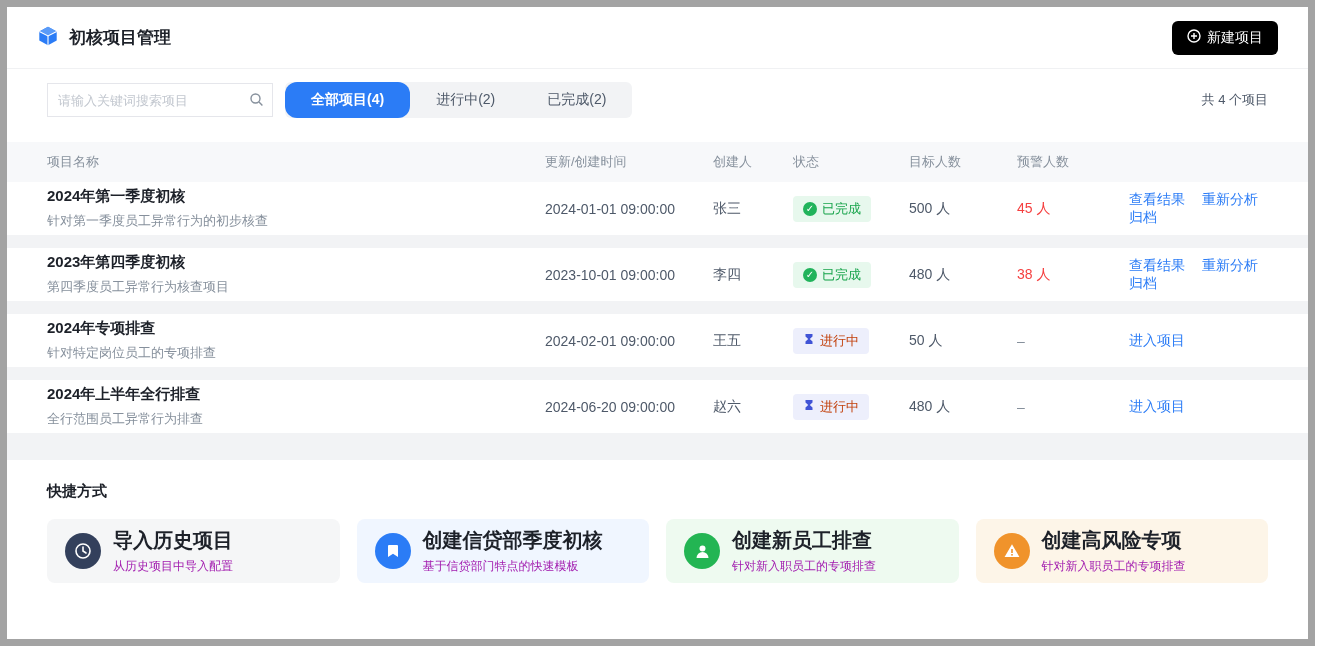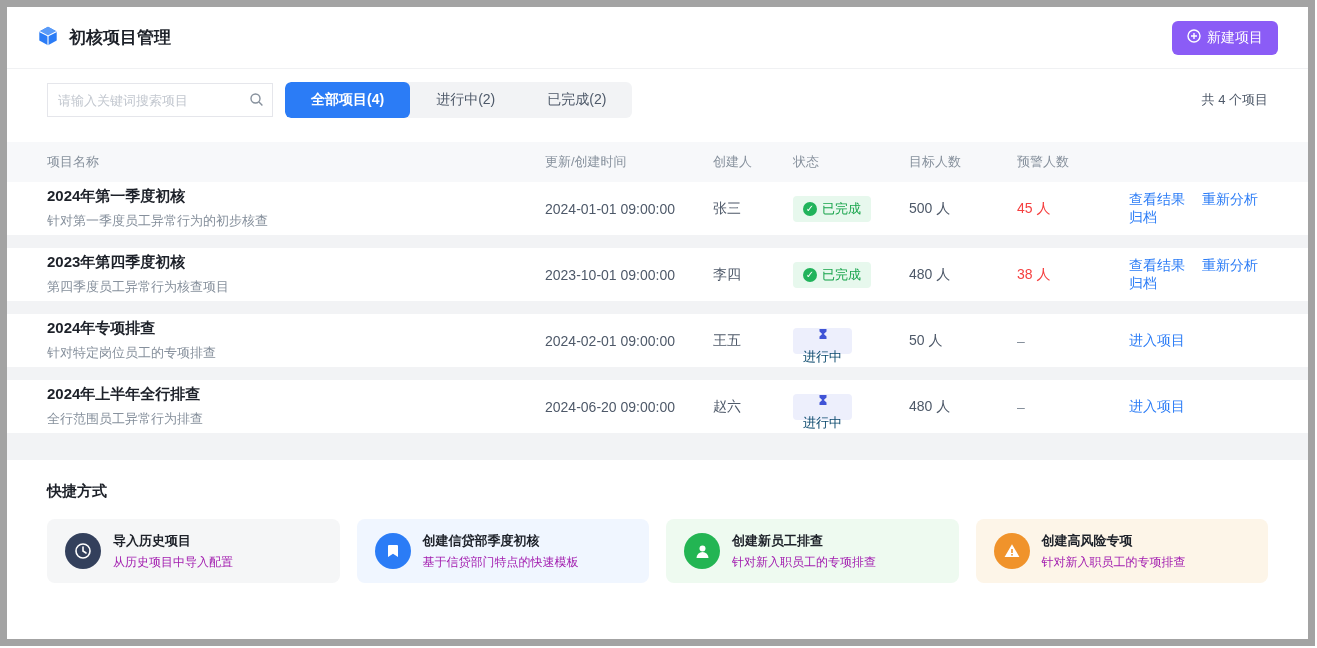--- a/index.html
+++ b/index.html
@@ -21,21 +21,21 @@
     display: flex;
     align-items: center;
     justify-content: space-between;
     padding: 0 30px;
     border-bottom: 1px solid #f0f1f3;
   }
   .logo-title { display: flex; align-items: center; gap: 10px; }
   .logo-title .title { font-size: 17px; font-weight: 700; color: #1d2129; }
   .btn-primary {
     display: inline-flex; align-items: center; gap: 6px;
-    background: #8b5cf6; color: #fff; border: none;
+    background: #000000; color: #fff; border: none;
     height: 34px; padding: 0 15px; border-radius: 6px;
     font-size: 14px; cursor: pointer;
     font-family: inherit;
   }
   
   .toolbar {
     display: flex; align-items: center;
     margin: 13px 40px 0 40px;
   }
   .search { position: relative; width: 226px; }
@@ -48,21 +48,21 @@
   .search input::placeholder { color: #c2c7cf; }
   .search .search-ico { position: absolute; right: 9px; top: 9px; }
   .tabs {
     display: flex; align-items: stretch;
     background: #f2f3f5; border-radius: 6px;
     margin-left: 12px; height: 36px; overflow: hidden;
   }
   .tab {
     display: flex; align-items: center;
     padding: 0 26px; font-size: 14px; color: #4e5969;
-    cursor: pointer; border-radius: 6px; white-space: nowrap;
+    cursor: pointer; border-radius: 12px; white-space: nowrap;
   }
   .tab.active { background: #2b7cf6; color: #fff; font-weight: 700; }
   .total { margin-left: auto; color: #4e5969; font-size: 13px; }
   
   .grid {
     display: grid;
     grid-template-columns: 498px 168px 80px 116px 108px 112px 1fr;
     padding-left: 40px;
     align-items: center;
   }
@@ -78,21 +78,21 @@
   }
   .name-cell { display: flex; flex-direction: column; justify-content: center; gap: 6px; }
   .row-title { font-size: 15px; font-weight: 700; color: #1d2129; }
   .row-sub { font-size: 13px; color: #86909c; }
   .badge {
     display: inline-flex; align-items: center; gap: 5px;
     height: 26px; padding: 0 10px; border-radius: 4px;
     font-size: 13px; white-space: nowrap;
   }
   .badge.done { background: #e7f8ed; color: #16a34a; }
-  .badge.progress { background: #edeffc; color: #0c4a6e; flex-direction: column; }
+  .badge.progress { background: #edeffc; color: #c2410c; }
   .check-circle {
     width: 14px; height: 14px; border-radius: 50%;
     background: #21b35b; color: #fff; font-size: 10px;
     display: inline-flex; align-items: center; justify-content: center;
   }
   .warn-red { color: #f53f3f; }
   .warn-dash { color: #86909c; }
   .ops a {
     color: #2b7cf6; text-decoration: none; font-size: 14px;
     margin-right: 13px; cursor: pointer; white-space: nowrap;
@@ -113,21 +113,21 @@
   .card.orange { background: #fdf5e8; }
   .circle {
     width: 36px; height: 36px; border-radius: 50%; flex: none;
     display: flex; align-items: center; justify-content: center;
   }
   .circle.dark   { background: #33405c; }
   .circle.blue   { background: #2b7cf6; }
   .circle.green  { background: #23b553; }
   .circle.orange { background: #f0932b; }
   .card-texts { display: flex; flex-direction: column; gap: 4px; }
-  .card-title { font-size: 13px; font-weight: 700; color: #1d2129; }
+  .card-title { font-size: 20px; font-weight: 700; color: #1d2129; }
   .card-sub { font-size: 12px; color: #a21caf; }
 </style>
 </head>
 <body>
 
 <div class="page">
 
   <div class="header">
     <div class="logo-title">
       <span>

